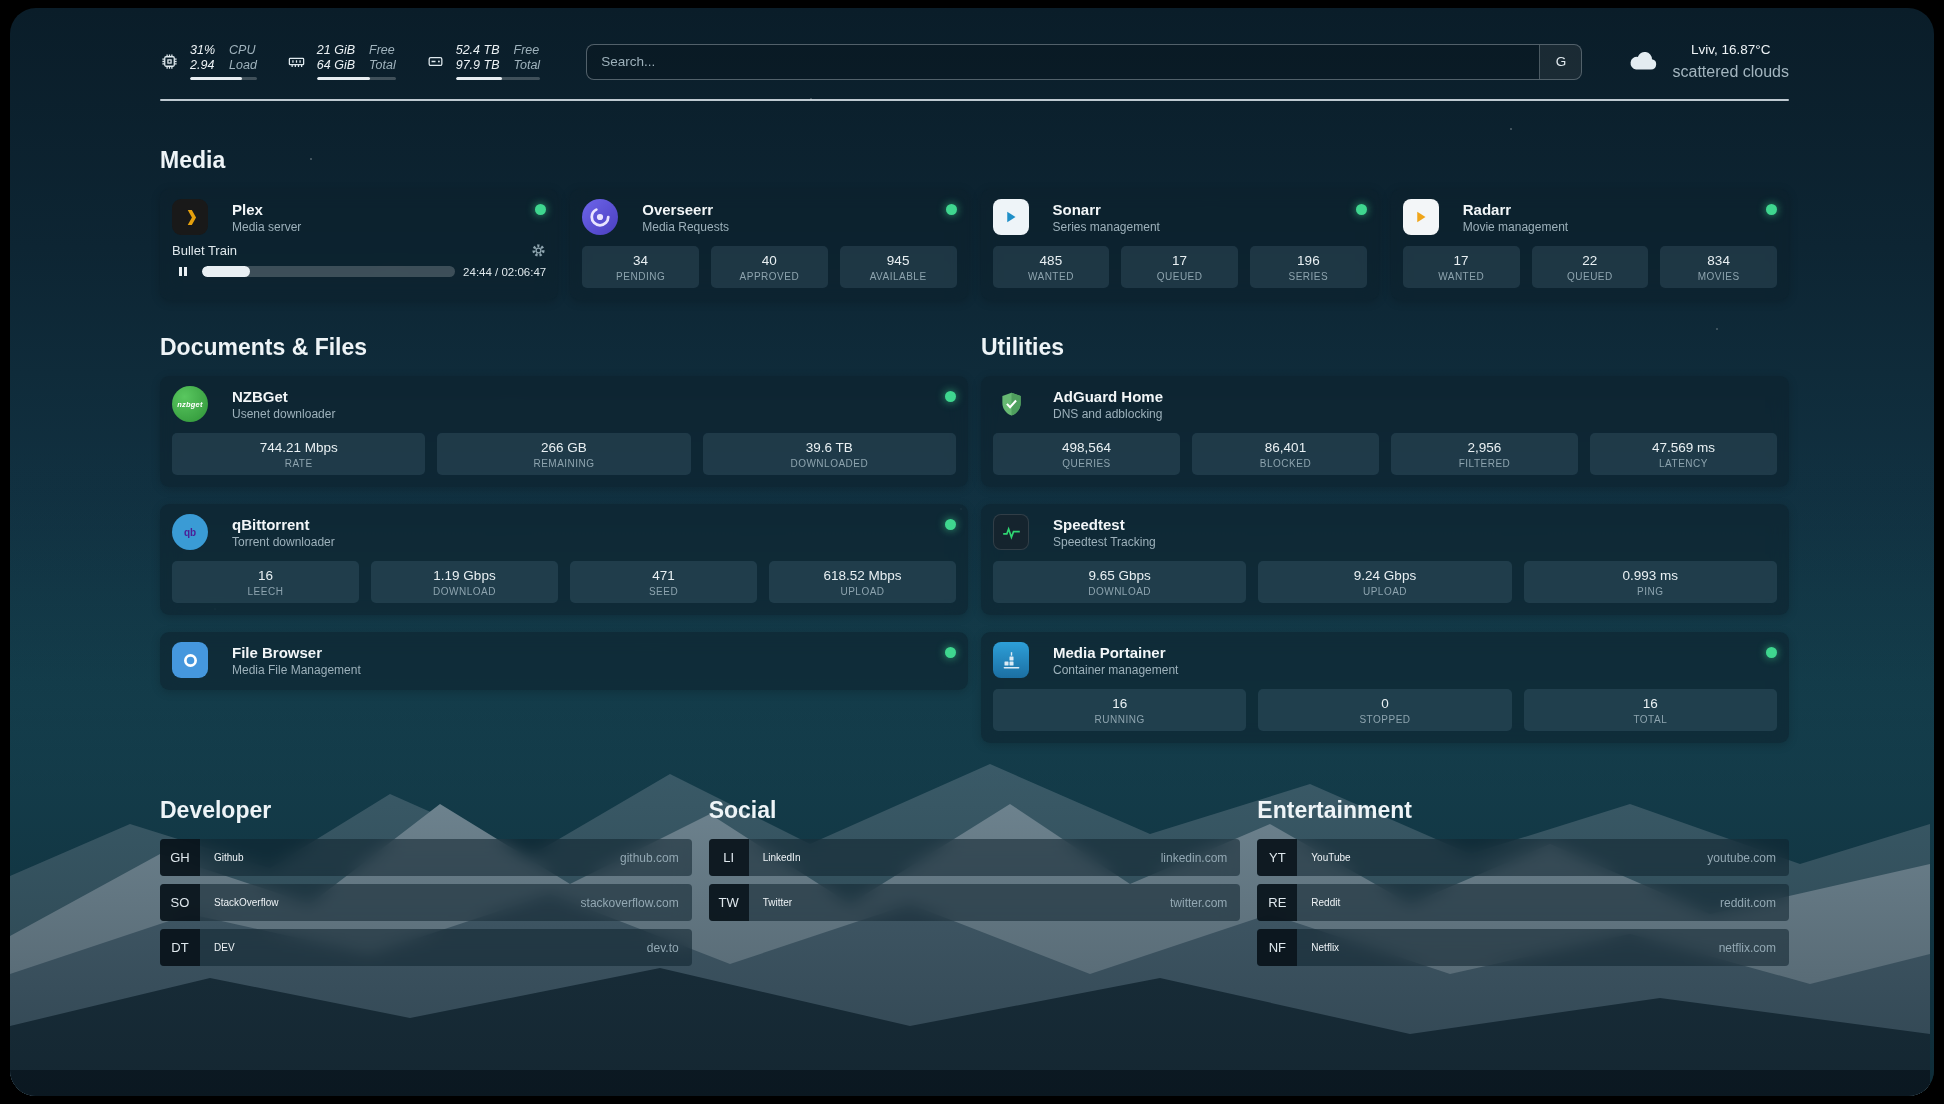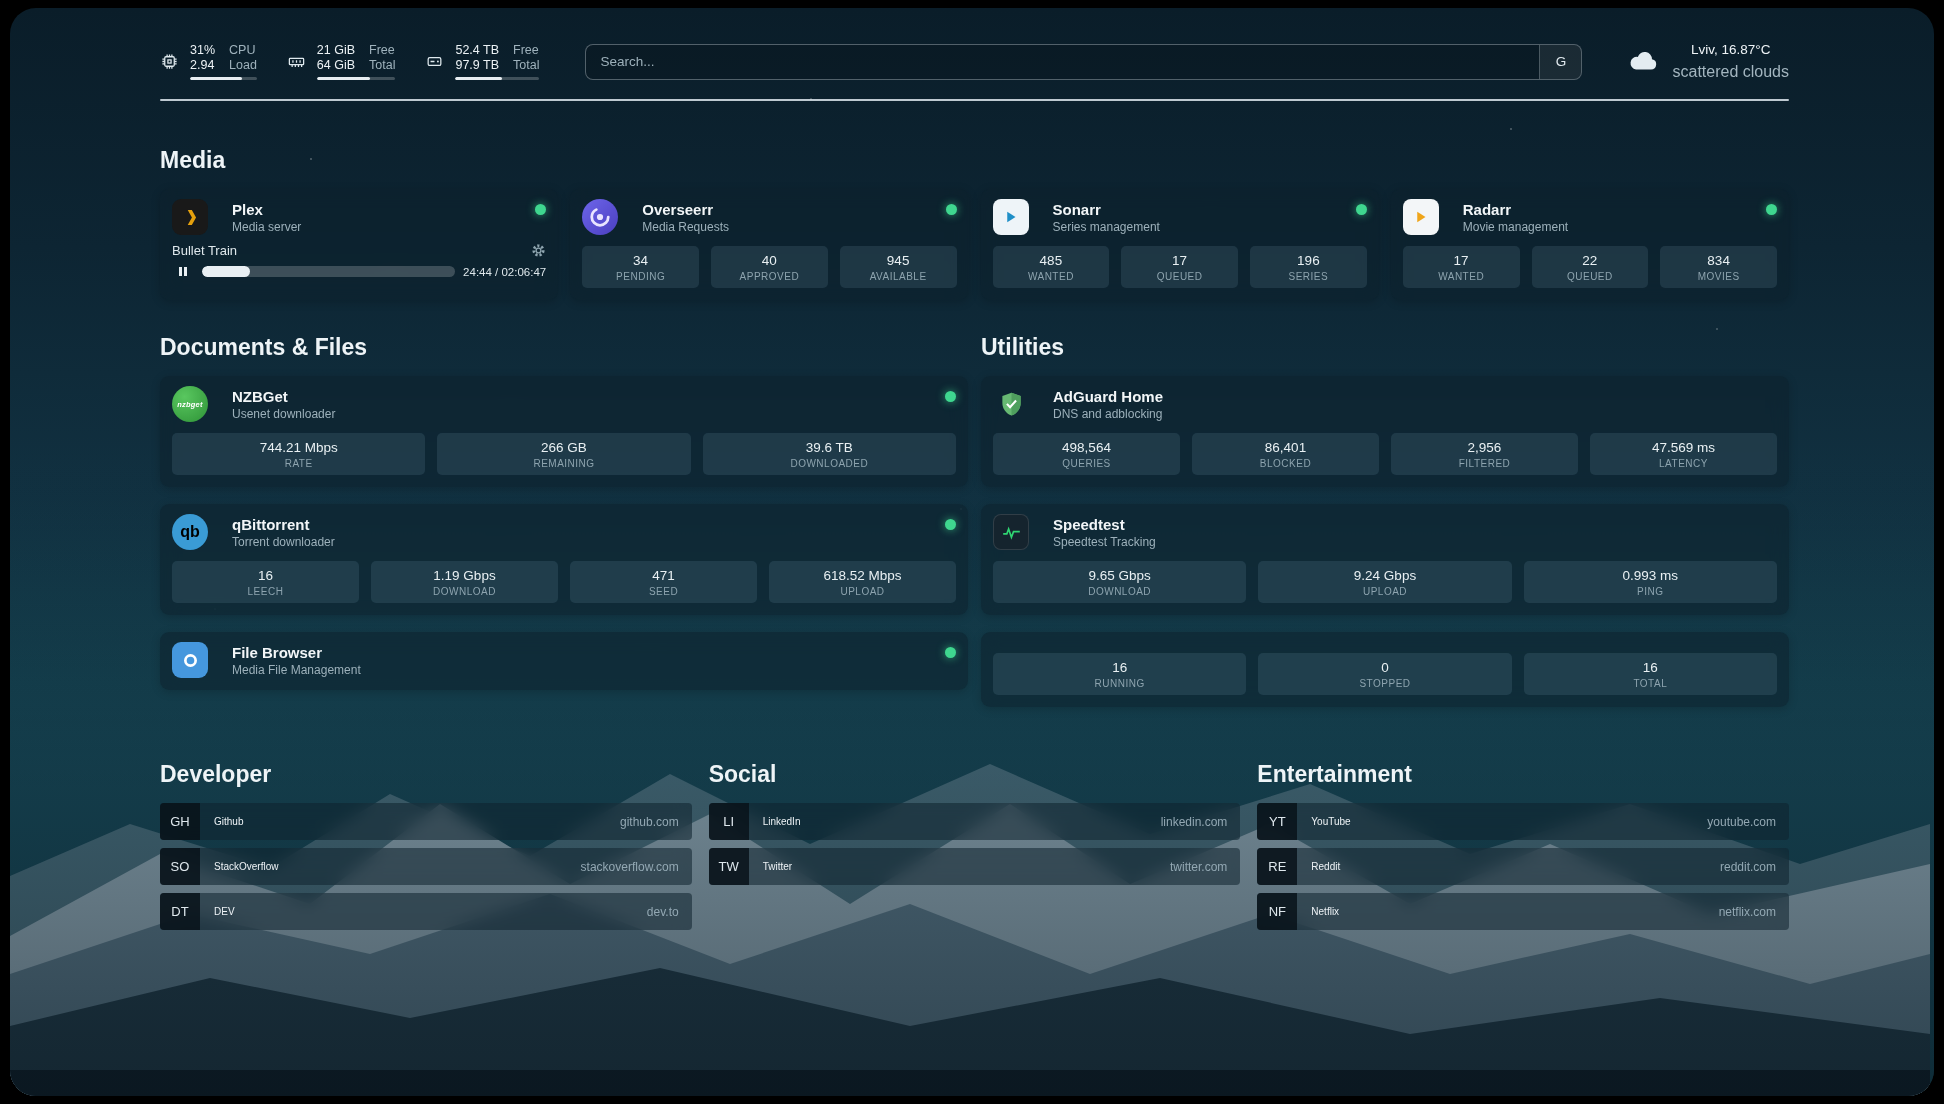--- a/index.html
+++ b/index.html
@@ -12,21 +12,21 @@
     box-shadow: 300px 150px rgba(255,255,255,.30), 800px 90px rgba(255,255,255,.25), 1200px 200px rgba(255,255,255,.30),
       500px 400px rgba(255,255,255,.22), 1500px 120px rgba(255,255,255,.30), 1706px 320px rgba(255,255,255,.25),
       950px 500px rgba(255,255,255,.20), 204px 600px rgba(255,255,255,.20), 1400px 550px rgba(255,255,255,.20),
       640px 640px rgba(255,255,255,.18), 1100px 420px rgba(255,255,255,.22), 380px 260px rgba(255,255,255,.20); }
 
   .content { position:absolute; left:150px; right:145px; top:22px; bottom:0; }
 
   
   .topbar { display:flex; align-items:center; padding:12px 0 18px; }
   .metrics { display:flex; gap:30px; align-items:center; }
-  .metric { display:flex; gap:11px; align-items:center; }
+  .metric { display:flex; gap:11px; align-items:center;font-style:italic; }
   .m-icon { display:flex; align-items:center; }
   .m-body { display:grid; grid-template-columns:auto auto; column-gap:14px; row-gap:1px; }
   .m-val { font-size:12.5px; color:#ecf2f5; }
   .m-lab { font-size:12.5px; color:#9fb2bc; }
   .m-bar { grid-column:1/3; margin-top:4px; height:3px; border-radius:2px; background:rgba(255,255,255,0.22); overflow:hidden; }
   .m-fill { height:100%; background:#e7edf1; border-radius:2px; }
 
   .search { display:flex; align-items:center; height:36px; flex:1; margin:0 46px;
             border:1px solid rgba(220,230,236,0.35); border-radius:8px; background:rgba(9,23,32,0.45); }
   .search input { flex:1; background:transparent; border:none; outline:none; color:#e8eef2; font-size:13.5px; padding:0 14px; font-family:"Liberation Sans",sans-serif; }
@@ -73,21 +73,21 @@
   .ptime { font-size:11.5px; color:#dfe8ec; font-weight:500; white-space:nowrap; }
 
   
   .icon-plex { background:#191919; border-radius:9px; }
   .icon-overseerr { background:linear-gradient(135deg,#6d65ea,#4b3fc0); border-radius:50%; }
   .icon-sonarr { background:#eef4f8; border-radius:8px; }
   .icon-radarr { background:#f3f6f8; border-radius:8px; }
   .icon-nzbget { background:radial-gradient(circle at 35% 30%,#59c75f,#2e9337); border-radius:50%; }
   .nz { font-size:7.5px; font-weight:700; font-style:italic; color:#fff; letter-spacing:.2px; }
   .icon-qbittorrent { background:#3a9bd5; border-radius:50%; }
-  .qb { font-size:16px; font-weight:700; color:#000000; }
+  .qb { font-size:10px; font-weight:700; color:#4c1d95; }
   .icon-filebrowser { background:#4597dd; border-radius:9px; }
   .icon-adguard { background:transparent; }
   .icon-speedtest { background:#15242e; border-radius:8px; border:1px solid rgba(255,255,255,0.12); }
   .icon-portainer { background:linear-gradient(180deg,#2d9fd8,#1b6fa3); border-radius:8px; }
 
   
   .bookmarks { display:grid; grid-template-columns:1fr 1fr 1fr; gap:17px; margin-top:54px; }
   .bm-rows { display:flex; flex-direction:column; gap:8px; margin-top:15px; }
   .bm-row { display:flex; align-items:center; height:37px; background:rgba(15,35,46,0.55); border-radius:4px; backdrop-filter:blur(8px); cursor:pointer; }
   .bm-abbr { width:40px; align-self:stretch; display:flex; align-items:center; justify-content:center;
@@ -440,20 +440,36 @@
                   <div class="sval">9.24 Gbps</div>
                   <div class="slab">UPLOAD</div>
                 </div>
                 <div class="stat">
                   <div class="sval">0.993 ms</div>
                   <div class="slab">PING</div>
                 </div>
               </div>
             </div>
             <div class="card">
+              <div class="card-head">
+                <div class="sicon icon-portainer">
+                  <svg viewBox="0 0 24 24" width="21" height="21" fill="#dcebf5">
+                    <rect x="4" y="13" width="4.6" height="4.6" rx="0.6"></rect>
+                    <rect x="9.7" y="13" width="4.6" height="4.6" rx="0.6"></rect>
+                    <rect x="9.7" y="7.4" width="4.6" height="4.6" rx="0.6"></rect>
+                    <rect x="3" y="19.3" width="18" height="1.8" rx="0.9"></rect>
+                    <rect x="11.2" y="2.5" width="1.6" height="4"></rect>
+                  </svg>
+                </div>
+                <div class="stext">
+                  <div class="sname">Media Portainer</div>
+                  <div class="sdesc">Container management</div>
+                </div>
+                <span class="dot"></span>
+              </div>
               <div class="stats">
                 <div class="stat">
                   <div class="sval">16</div>
                   <div class="slab">RUNNING</div>
                 </div>
                 <div class="stat">
                   <div class="sval">0</div>
                   <div class="slab">STOPPED</div>
                 </div>
                 <div class="stat">

